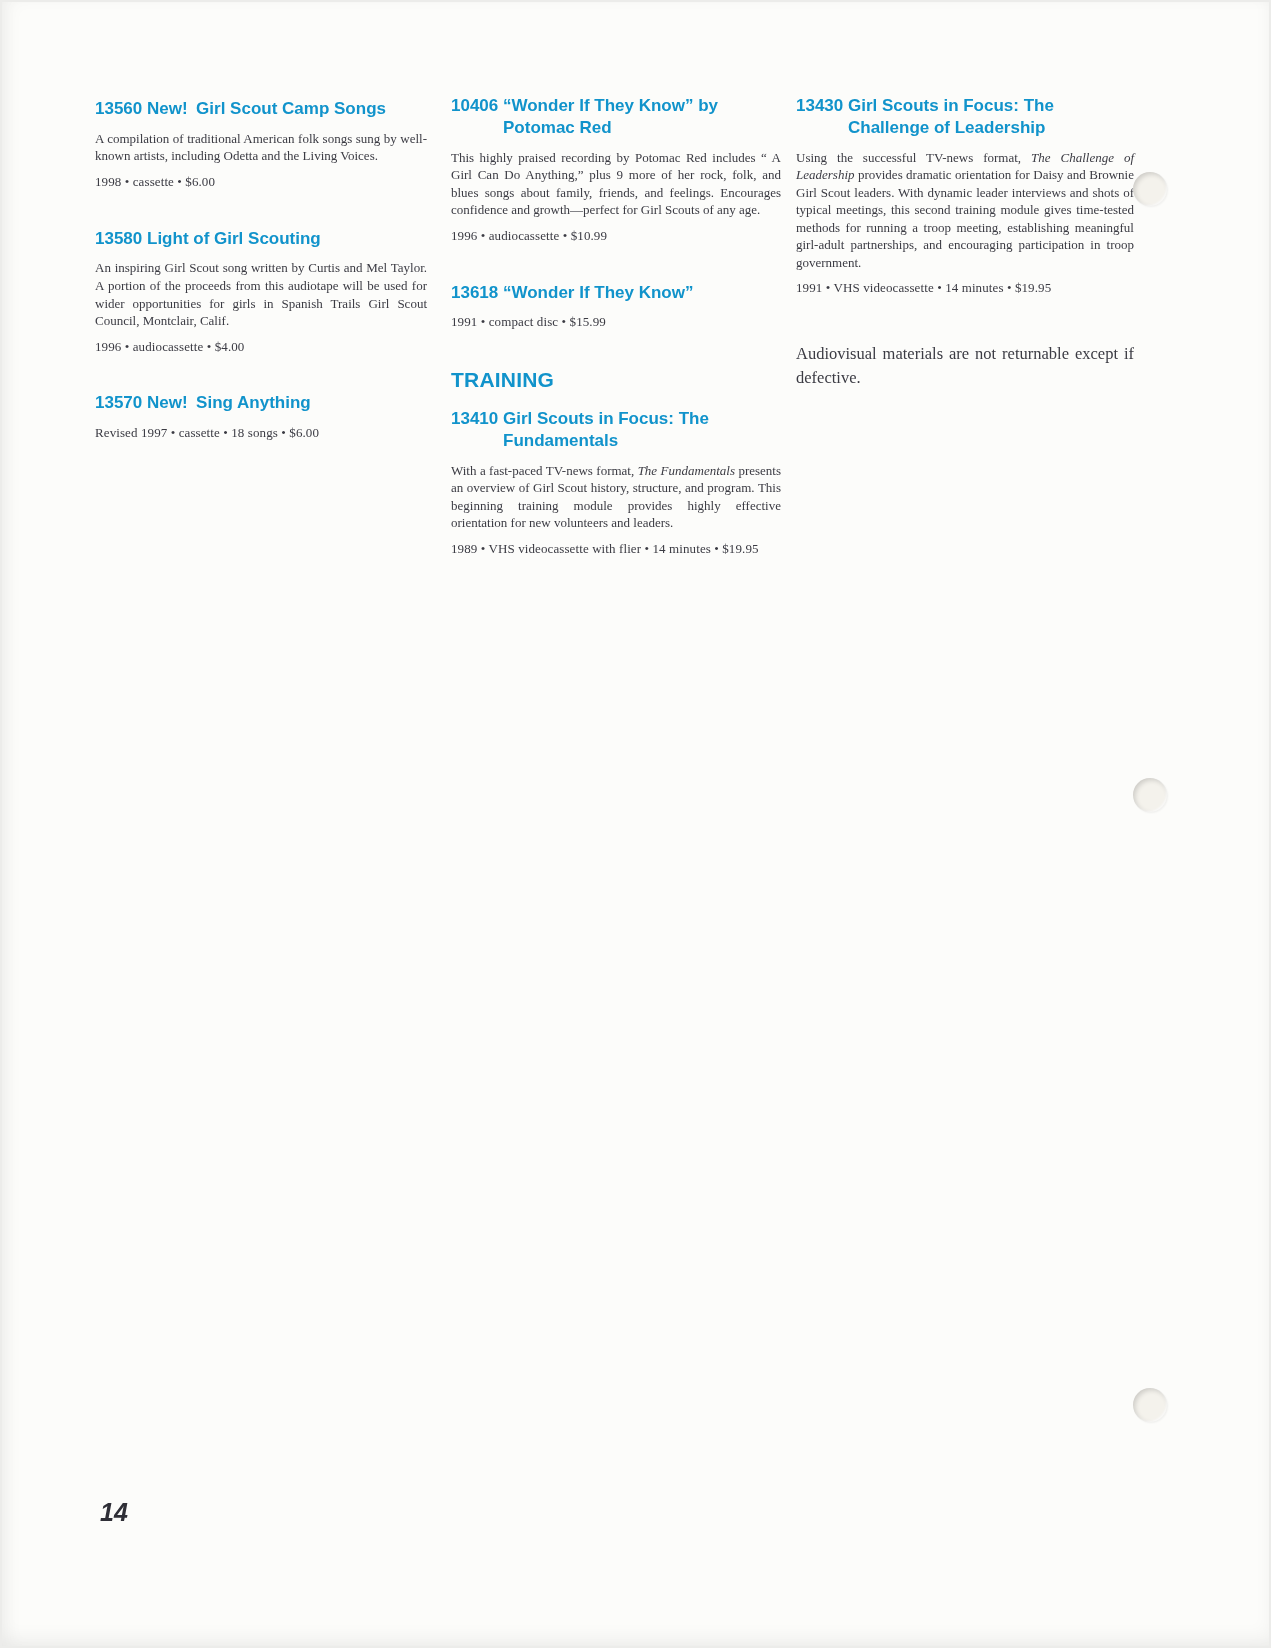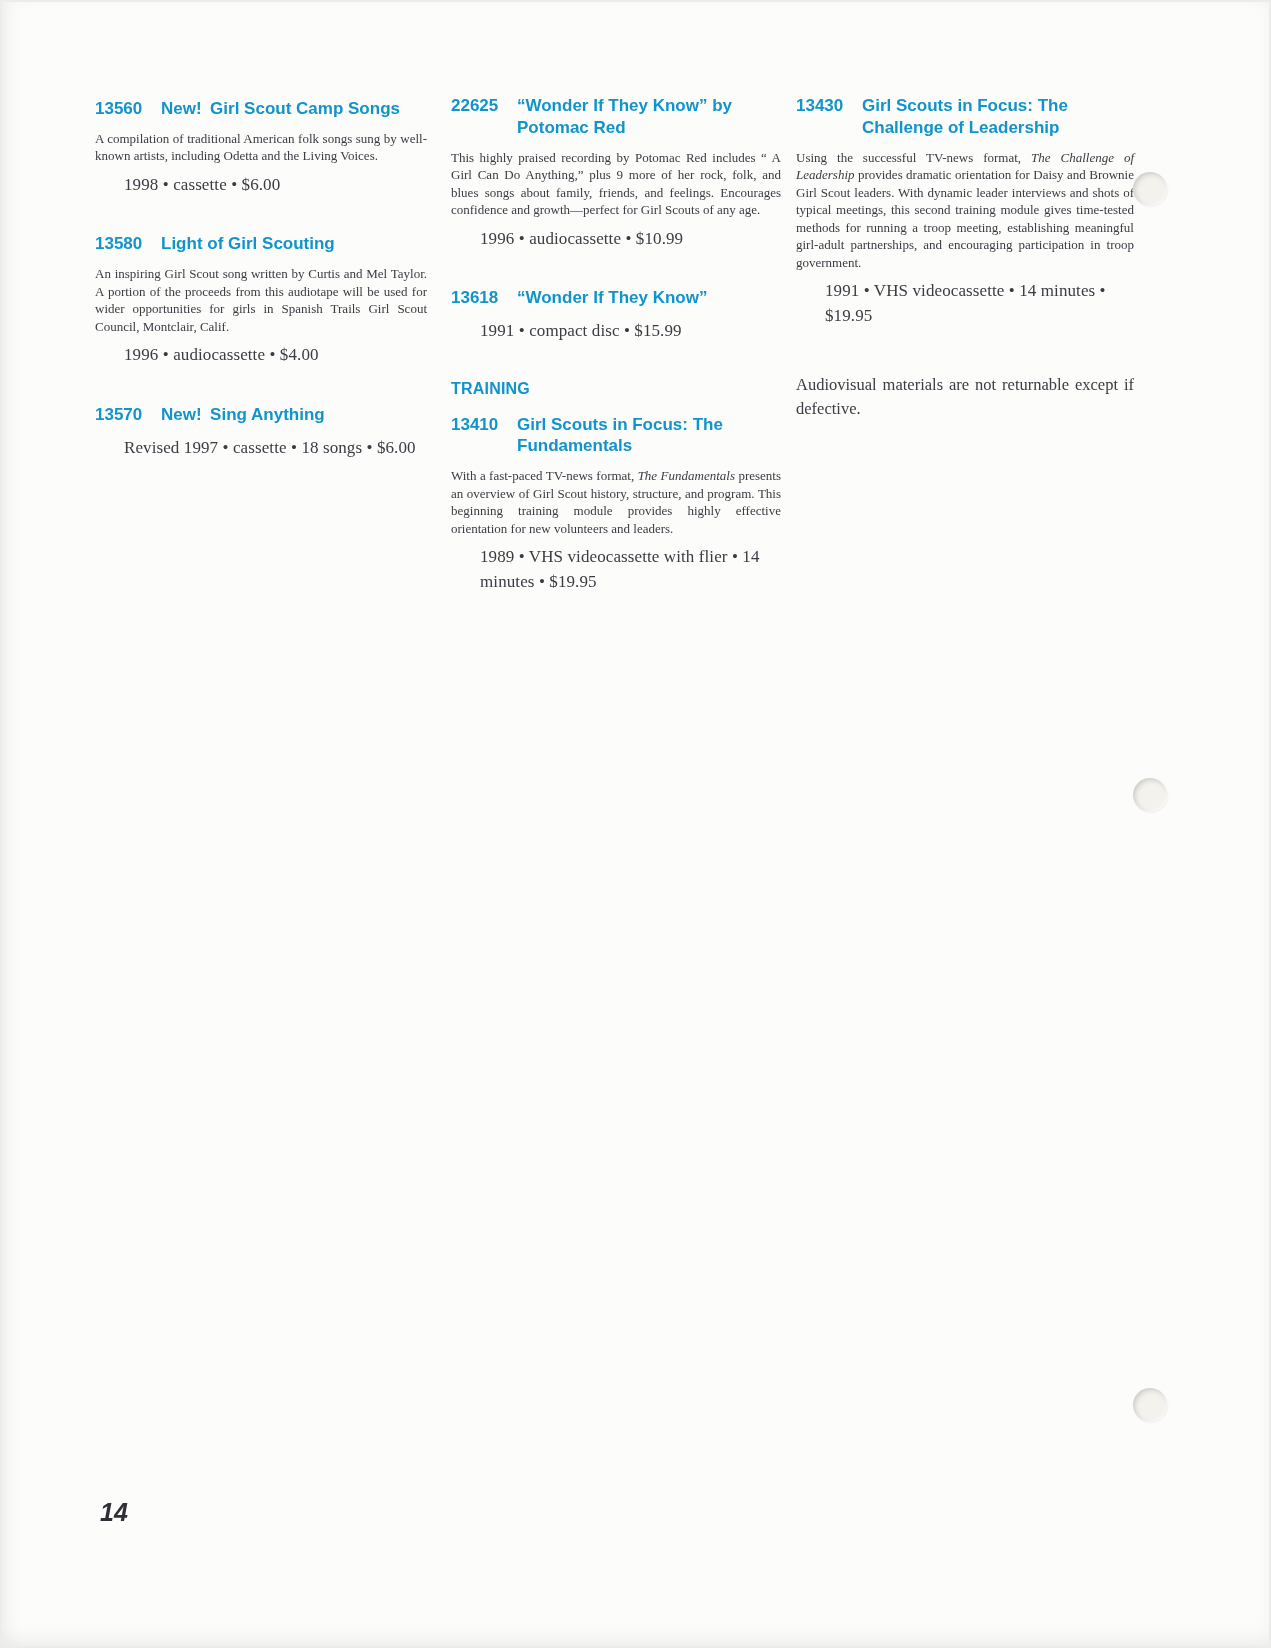--- a/index.html
+++ b/index.html
@@ -19,45 +19,45 @@
     overflow: hidden;
   }
   .col { position: absolute; top: 95px; }
   .col-1 { left: 95px;  width: 332px; top: 98px; }
   .col-2 { left: 451px; width: 330px; }
   .col-3 { left: 796px; width: 338px; }
 
   .item { margin-bottom: 36px; }
   .heading {
     display: flex;
-    gap: 14px;
+    gap: 0;
     font-family: "Liberation Sans", sans-serif;
     font-weight: bold;
     font-size: 17px;
     line-height: 1.28;
     color: var(--blue);
     margin-bottom: 10px;
   }
   .code { flex: 0 0 auto; min-width: 52px; }
   .title { flex: 1; }
 
   .body {
     font-size: 13px;
     line-height: 1.35;
     text-align: justify;
     margin-bottom: 8px;
   }
   .body em { font-style: italic; }
 
-  .meta { font-size: 17px; line-height: 1.45; letter-spacing: 0.1px; margin-left: 29px; }
+  .meta { font-size: 13px; line-height: 1.45; letter-spacing: 0.1px; }
 
   .section-header {
     font-family: "Liberation Sans", sans-serif;
     font-weight: bold;
-    font-size: 16px;
+    font-size: 21px;
     color: var(--blue);
     margin: 2px 0 16px 0;
     letter-spacing: 0.2px;
   }
   .note {
     font-size: 16.5px;
     line-height: 1.45;
     text-align: justify;
     margin-top: 44px;
   }
@@ -115,21 +115,21 @@
       </h3>
       <p class="meta">Revised 1997 • cassette • 18 songs • $6.00</p>
     </section>
 
   </div>
 
   <div class="col col-2">
 
     <section class="item">
       <h3 class="heading">
-        <span class="code">22625</span>
+        <span class="code">10406</span>
         <span class="title">“Wonder If They Know” by Potomac Red</span>
       </h3>
       <p class="body"><span>This highly praised recording by Potomac Red includes “ A Girl Can Do Anything,” plus 9 more of her rock, folk, and blues songs about family, friends, and feelings. Encourages confidence and growth—perfect for Girl Scouts of any age.</span></p>
       <p class="meta">1996 • audiocassette • $10.99</p>
     </section>
 
     <section class="item">
       <h3 class="heading">
         <span class="code">13618</span>
         <span class="title">“Wonder If They Know”</span>

